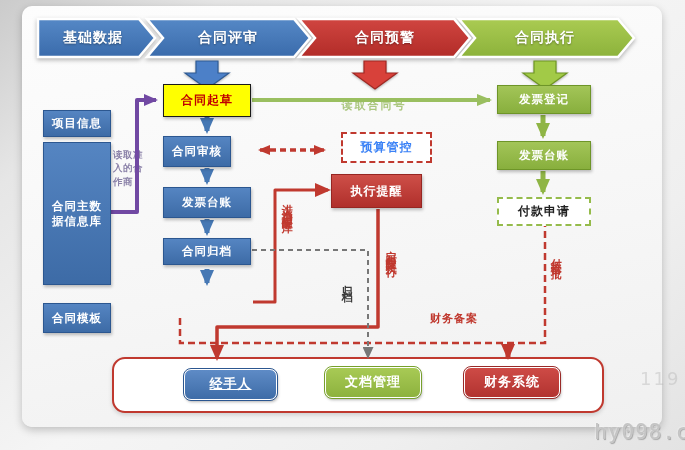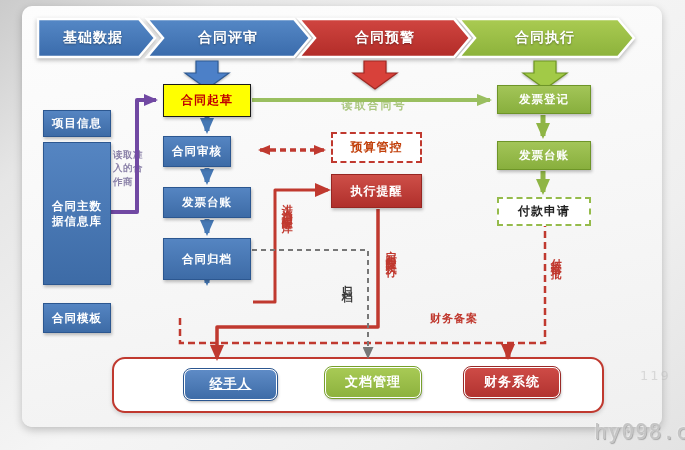--- a/index.html
+++ b/index.html
@@ -18,40 +18,40 @@
     text-shadow:0 1px 2px rgba(0,0,0,.35);z-index:3;}
 
   
   .node{display:flex;align-items:center;justify-content:center;
     font-size:11.5px;font-weight:bold;letter-spacing:1px;z-index:3;
     box-shadow:1px 2px 3px rgba(0,0,0,.25);text-align:center;line-height:1.25;}
   .blue{background:linear-gradient(180deg,#5585C2,#3D6BA6);border:1.5px solid #2C5790;color:#fff;}
   .green{background:linear-gradient(180deg,#A3C558,#88AF3D);border:1.5px solid #6E9528;color:#fff;}
   .yellow{background:#FFFF00;border:1.6px solid #1a1a1a;color:#C00000;font-size:12px;}
   .redbox{background:linear-gradient(180deg,#CE4F48,#B02F2B);border:1.5px solid #962622;color:#fff;font-size:12px;}
-  .dashed-red{background:#fff;border:2px dashed #C0392F;color:#c2410c;font-size:12px;box-shadow:none;}
+  .dashed-red{background:#fff;border:2px dashed #C0392F;color:#3b82f6;font-size:12px;box-shadow:none;margin-left:10px;}
   .dashed-green{background:#fff;border:2px dashed #95BB4B;color:#222;font-size:12px;box-shadow:none;}
 
   
   .bottom-container{left:112px;top:357px;width:492px;height:56px;border-radius:13px;
     background:#fff;border:2.5px solid #C0392F;z-index:1;box-shadow:0 2px 4px rgba(0,0,0,.15);}
   .pill{border-radius:7px;font-size:13px;box-shadow:1px 2px 3px rgba(0,0,0,.3);}
   .pill.blue{background:linear-gradient(180deg,#5E8BC6,#3E6CA7);border:1.5px solid #fff;outline:1px solid #2C5790;text-decoration:underline;}
   .pill.greenp{background:linear-gradient(180deg,#A8CA55,#8DB23E);border:1.5px solid #fff;outline:1px solid #77A02C;color:#fff;}
   .pill.redp{background:linear-gradient(180deg,#CE4B46,#B23330);border:1.5px solid #fff;outline:1px solid #992A28;color:#fff;}
 
   
   .edge-label{font-size:11px;color:#C0392F;font-weight:bold;letter-spacing:1px;z-index:3;line-height:1.2;}
   .vtext{writing-mode:vertical-rl;text-orientation:upright;}
   .lbl-read-partner{font-size:9.5px;color:#8A80A8;font-weight:bold;line-height:1.4;letter-spacing:.5px;}
   .lbl-read-no{color:#ABC77F;font-weight:bold;font-size:11px;text-align:center;letter-spacing:2px;}
   .lbl-archive{color:#3a3a3a;}
   .watermark{font-family:"DejaVu Sans Mono","Liberation Mono",monospace;font-size:21px;
     color:#c4c4c4;text-shadow:0 0 2px #ffffff,1px 1px 1px #8f8f8f;letter-spacing:1px;z-index:4;}
-  .watermark-faint{font-size:13px;color:rgba(185,185,185,.45);z-index:4;letter-spacing:2px;}
+  .watermark-faint{font-size:18px;color:rgba(185,185,185,.45);z-index:4;letter-spacing:2px;}
 </style>
 </head>
 <body>
 
 <div class="canvas">
   <div class="panel abs"></div>
 
   <div class="abs bottom-container"></div>
 
   <svg class="connectors" width="685" height="450" viewBox="0 0 685 450">
@@ -137,21 +137,21 @@
   <div class="abs banner-label" style="left:310px;top:20px;width:150px;height:36px">合同预警</div>
   <div class="abs banner-label" style="left:470px;top:20px;width:150px;height:36px">合同执行</div>
 
   <div class="abs node blue" style="left:43px;top:110px;width:68px;height:27px">项目信息</div>
   <div class="abs node blue" style="left:43px;top:142px;width:68px;height:143px;padding:0 3px">合同主数据信息库</div>
   <div class="abs node blue" style="left:43px;top:303px;width:68px;height:30px">合同模板</div>
 
   <div class="abs node yellow" style="left:163px;top:84px;width:88px;height:33px">合同起草</div>
   <div class="abs node blue" style="left:163px;top:136px;width:68px;height:31px">合同审核</div>
   <div class="abs node blue" style="left:163px;top:187px;width:88px;height:31px">发票台账</div>
-  <div class="abs node blue" style="left:163px;top:238px;width:88px;height:42px">合同归档</div>
+  <div class="abs node blue" style="left:163px;top:238px;width:88px;height:27px">合同归档</div>
 
   <div class="abs node dashed-red" style="left:331px;top:132px;width:91px;height:31px">预算管控</div>
   <div class="abs node redbox" style="left:331px;top:174px;width:91px;height:34px">执行提醒</div>
 
   <div class="abs node green" style="left:497px;top:85px;width:94px;height:29px">发票登记</div>
   <div class="abs node green" style="left:497px;top:141px;width:94px;height:29px">发票台账</div>
   <div class="abs node dashed-green" style="left:497px;top:197px;width:94px;height:29px">付款申请</div>
 
   <div class="abs node pill blue" style="left:184px;top:369px;width:93px;height:31px">经手人</div>
   <div class="abs node pill greenp" style="left:325px;top:367px;width:96px;height:31px">文档管理</div>

